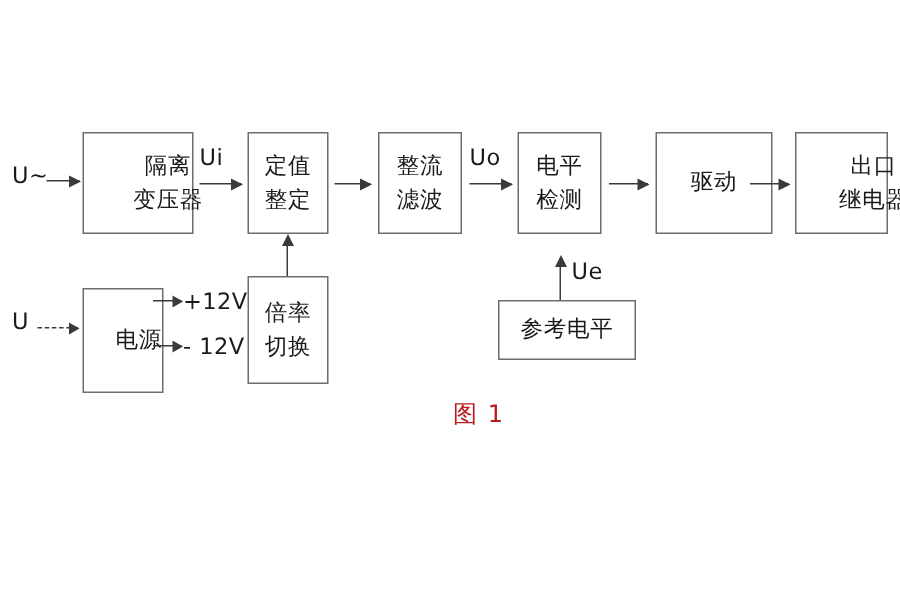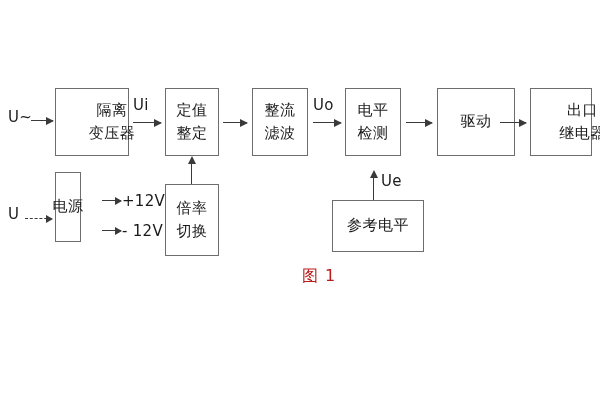--- a/index.html
+++ b/index.html
@@ -150,39 +150,39 @@
   <div class="arrow-r" style="left:500px; top:122px; width:26px;"></div>
 
   <div class="block" style="left:530px; top:88px; width:62px; height:68px;padding-left:43px;">
     <span class="line">出口</span>
     <span class="line">继电器</span>
   </div>
 
   <div class="lbl lbl-sig" style="left:8px; top:205px;">U</div>
   <div class="arrow-r dashed small" style="left:25px; top:218px; width:27px;"></div>
 
-  <div class="block" style="left:55px; top:172px; width:26px; height:70px;">
+  <div class="block" style="left:55px; top:192px; width:54px; height:70px;align-items:flex-end;">
     <span class="line">电源</span>
   </div>
 
   <div class="arrow-r small" style="left:102px; top:200px; width:19px;"></div>
   <div class="lbl" style="left:122px; top:192px;">+12V</div>
 
   <div class="arrow-r small" style="left:102px; top:230px; width:19px;"></div>
   <div class="lbl" style="left:122px; top:222px;">- 12V</div>
 
   <div class="block" style="left:165px; top:184px; width:54px; height:72px;">
     <span class="line">倍率</span>
     <span class="line">切换</span>
   </div>
 
   <div class="arrow-u" style="left:191px; top:163px; height:21px;"></div>
 
   <div class="arrow-u" style="left:373px; top:177px; height:23px;"></div>
   <div class="lbl lbl-sig" style="left:381px; top:172px;">Ue</div>
 
-  <div class="block" style="left:332px; top:200px; width:92px; height:52px;">
+  <div class="block" style="left:332px; top:200px; width:92px; height:40px;">
     <span class="line">参考电平</span>
   </div>
 
   <div class="caption" style="left:302px; top:266px;">图 1</div>
 
 </div>
 
 </body></html>

